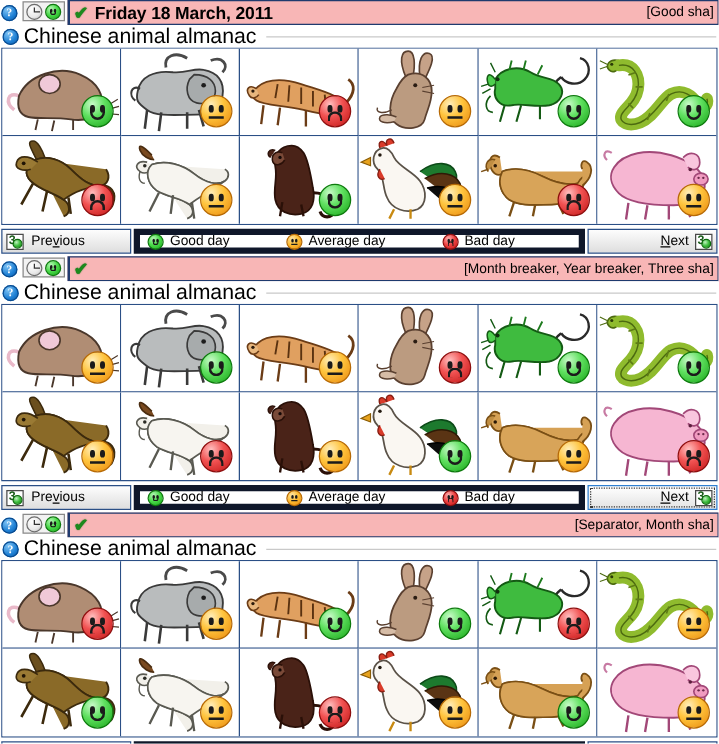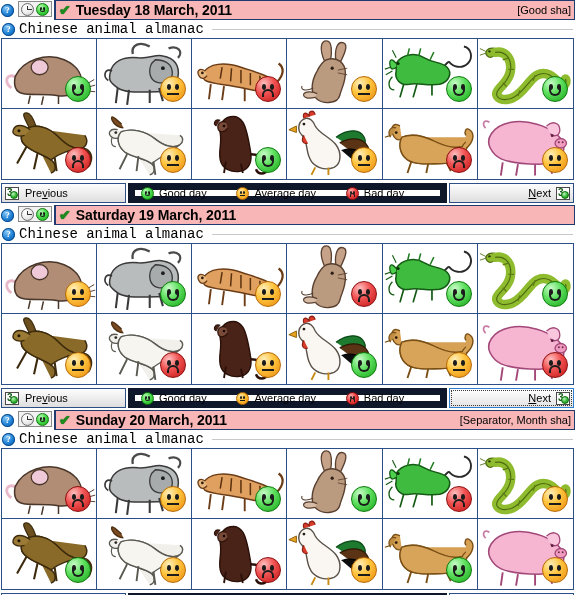--- a/index.html
+++ b/index.html
@@ -77,21 +77,21 @@
   .tb-tags{
     margin-left:auto;font-size:11px;color:#000;white-space:nowrap;
     padding-right:1px;
   }
 
   
   .subtitle{
     display:flex;align-items:center;height:18px;gap:4px;padding-left:2px;
     background:#fff;position:relative;
   }
-  .subtitle .sub-text{font-size:14px;color:#000;white-space:nowrap;font-family:Liberation Mono, monospace;}
+  .subtitle .sub-text{font-size:17px;color:#000;white-space:nowrap;}
   .subtitle .rule{flex:1;height:1px;background:#c9c9c9;margin-left:4px;margin-right:2px;}
 
   
   .grid{
     border:1px solid #2b4f86;
     display:grid;grid-template-columns:repeat(6,1fr);grid-template-rows:1fr 1fr;
     height:142px;box-sizing:border-box;margin:0 1px;background:#fff;
   }
   .cell{
     position:relative;border-right:1px solid #2b4f86;border-bottom:1px solid #2b4f86;
@@ -113,21 +113,21 @@
   .badge s{position:absolute;left:6px;right:6px;text-decoration:none;}
   .badge.good s{bottom:5px;height:6px;border-bottom:2px solid #1b1b1b;border-left:2px solid #1b1b1b;border-right:2px solid #1b1b1b;border-radius:0 0 12px 12px;}
   .badge.avg  s{bottom:6px;height:0;border-bottom:2px solid #1b1b1b;}
   .badge.bad  s{bottom:4px;height:6px;border-top:2px solid #1b1b1b;border-left:2px solid #1b1b1b;border-right:2px solid #1b1b1b;border-radius:12px 12px 0 0;}
 
   
   .footer{
     display:flex;align-items:stretch;height:20px;margin:3px 1px 0 1px;gap:2px;
   }
   .btn{
-    width:125px;border:1px solid #2b4f86;background:linear-gradient(#fdfdfd,#dedede);
+    width:104px;border:1px solid #2b4f86;background:linear-gradient(#fdfdfd,#dedede);
     display:flex;align-items:center;box-sizing:border-box;padding:0 3px;position:relative;
   }
   .btn.focused{outline:1px dotted #3a3a3a;outline-offset:-3px;background:linear-gradient(#ffffff,#e3e3e3);border:1px solid #2f7fd0;}
   .btn-label{font-size:11px;color:#000;}
   .btn-label u{text-decoration:underline;}
   .btn.prev .btn-label{margin-left:6px;}
   .btn.next{justify-content:flex-end;}
   .btn.next .btn-label{margin-right:5px;}
   .calico{
     width:14px;height:13px;background:#fff;border:1px solid #4a4a4a;position:relative;
@@ -136,21 +136,21 @@
   .calico:before{
     content:"3";position:absolute;left:1px;top:-1px;font-size:10px;font-weight:bold;
     color:#1a5c1a;font-family:"Liberation Sans",sans-serif;
   }
   .calico:after{
     content:"";position:absolute;right:0px;bottom:0px;width:8px;height:8px;border-radius:50%;
     background:radial-gradient(circle at 35% 30%,#bff0bf 0%,#3fbf3f 50%,#127c12 100%);
     border:1px solid #0d6b0d;box-sizing:border-box;
   }
   .legend{
-    flex:1;border:7px solid #0f172a;background:#fff;display:flex;align-items:center;
+    flex:1;border:5px solid #0f172a;background:#fff;display:flex;align-items:center;
     box-sizing:border-box;padding:0 6px;
   }
   .legend-item{display:flex;align-items:center;gap:5px;}
   .legend-item .lbl{font-size:11px;color:#000;white-space:nowrap;}
   .legend .sp{flex:1;}
 
   
   .panel + .panel{margin-top:2px;}
 </style>
 </head>
@@ -167,21 +167,21 @@
       <div class="tb-icons">
         <span class="ico-clock"></span>
         <span class="smiley good">
               <i class="e1"></i>
               <i class="e2"></i>
               <u></u>
             </span>
       </div>
       <div class="tb-title">
         <span class="tick">✔</span>
-        <span class="tb-date">Tuesday 18 March, 2011</span>
+        <span class="tb-date">Friday 18 March, 2011</span>
         <span class="tb-tags">[Good sha]</span>
       </div>
     </div>
 
     <div class="subtitle">
       <span class="icon-circle-q">?</span>
       <span class="sub-text">Chinese animal almanac</span>
       <span class="rule"></span>
     </div>
 
@@ -437,21 +437,21 @@
       <div class="tb-icons">
         <span class="ico-clock"></span>
         <span class="smiley good">
               <i class="e1"></i>
               <i class="e2"></i>
               <u></u>
             </span>
       </div>
       <div class="tb-title">
         <span class="tick">✔</span>
-        <span class="tb-date">Saturday 19 March, 2011</span>
+        <span class="tb-tags">[Month breaker, Year breaker, Three sha]</span>
       </div>
     </div>
 
     <div class="subtitle">
       <span class="icon-circle-q">?</span>
       <span class="sub-text">Chinese animal almanac</span>
       <span class="rule"></span>
     </div>
 
     <div class="grid">
@@ -706,21 +706,20 @@
       <div class="tb-icons">
         <span class="ico-clock"></span>
         <span class="smiley good">
               <i class="e1"></i>
               <i class="e2"></i>
               <u></u>
             </span>
       </div>
       <div class="tb-title">
         <span class="tick">✔</span>
-        <span class="tb-date">Sunday 20 March, 2011</span>
         <span class="tb-tags">[Separator, Month sha]</span>
       </div>
     </div>
 
     <div class="subtitle">
       <span class="icon-circle-q">?</span>
       <span class="sub-text">Chinese animal almanac</span>
       <span class="rule"></span>
     </div>
 

